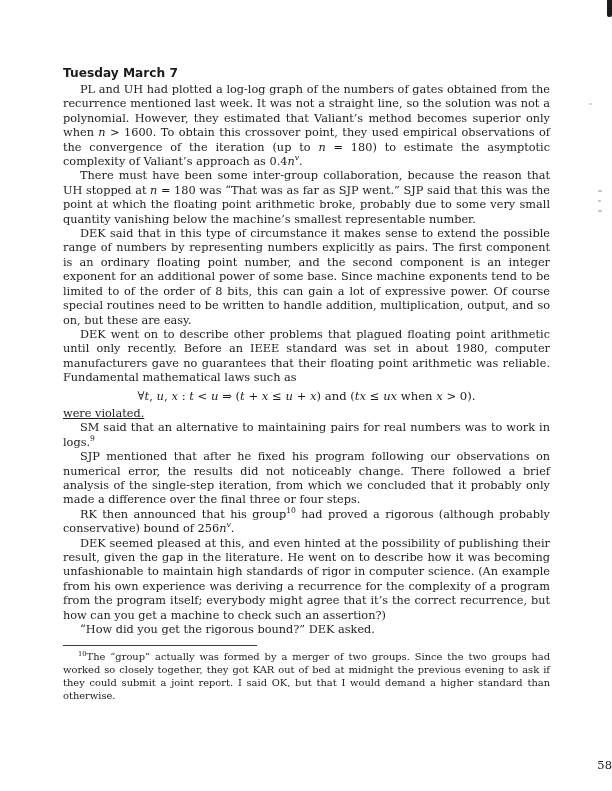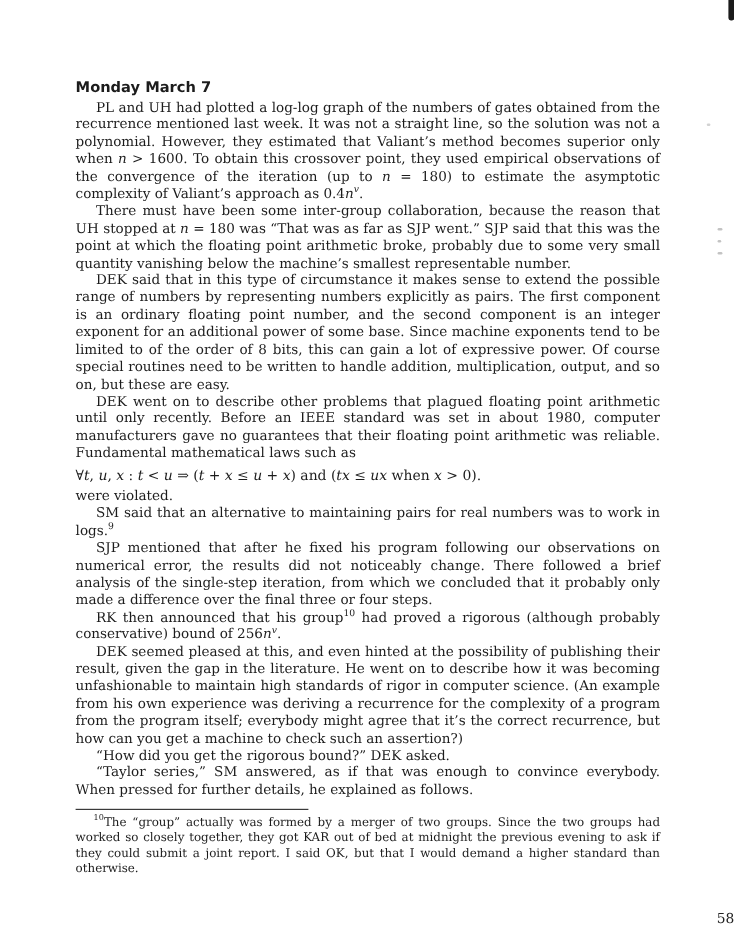--- a/index.html
+++ b/index.html
@@ -31,23 +31,25 @@
     margin: 0 0 2px 0;
     text-align: left;
   }
   p.par {
     margin: 0;
     text-indent: 17px;
   }
   p.noindent {
     margin: 0;
     text-indent: 0;
+    text-decoration: underline;
   }
   .formula {
     margin: 3px 0 4px 0;
+    text-align: center;
     text-indent: 0;
     font-size: 11.6px;
   }
   i { font-style: italic; }
   sup {
     font-size: 0.68em;
     vertical-align: super;
     line-height: 0;
   }
   .footnote-block {
@@ -93,36 +95,35 @@
 
 <div class="page">
 
   <div class="artifact-corner"></div>
   <div class="speck s1"></div>
   <div class="speck s2"></div>
   <div class="speck s3"></div>
   <div class="speck s4"></div>
 
   <main class="content">
-    <h2 class="heading">Monday March 7</h2>
+    <h2 class="heading">Tuesday March 7</h2>
 
     <p class="par">PL and UH had plotted a log-log graph of the numbers of gates obtained from the recurrence mentioned last week.  It was not a straight line, so the solution was not a polynomial.  However, they estimated that Valiant’s method becomes superior only when <i>n</i> &gt; 1600.  To obtain this crossover point, they used empirical observations of the convergence of the iteration (up to <i>n</i> = 180) to estimate the asymptotic complexity of Valiant’s approach as 0.4<i>n</i><sup><i>v</i></sup>.</p>
     <p class="par">There must have been some inter-group collaboration, because the reason that UH stopped at <i>n</i> = 180 was “That was as far as SJP went.”  SJP said that this was the point at which the floating point arithmetic broke, probably due to some very small quantity vanishing below the machine’s smallest representable number.</p>
     <p class="par">DEK said that in this type of circumstance it makes sense to extend the possible range of numbers by representing numbers explicitly as pairs.  The first component is an ordinary floating point number, and the second component is an integer exponent for an additional power of some base.  Since machine exponents tend to be limited to of the order of 8 bits, this can gain a lot of expressive power.  Of course special routines need to be written to handle addition, multiplication, output, and so on, but these are easy.</p>
     <p class="par">DEK went on to describe other problems that plagued floating point arithmetic until only recently.  Before an IEEE standard was set in about 1980, computer manufacturers gave no guarantees that their floating point arithmetic was reliable.  Fundamental mathematical laws such as</p>
 
     <div class="formula">∀<i>t</i>, <i>u</i>, <i>x</i> :   <i>t</i> &lt; <i>u</i> ⇒ (<i>t</i> + <i>x</i> ≤ <i>u</i> + <i>x</i>) and (<i>tx</i> ≤ <i>ux</i> when <i>x</i> &gt; 0).</div>
 
     <p class="noindent">were violated.</p>
     <p class="par">SM said that an alternative to maintaining pairs for real numbers was to work in logs.<sup>9</sup></p>
     <p class="par">SJP mentioned that after he fixed his program following our observations on numerical error, the results did not noticeably change.  There followed a brief analysis of the single-step iteration, from which we concluded that it probably only made a difference over the final three or four steps.</p>
     <p class="par">RK then announced that his group<sup>10</sup> had proved a rigorous (although probably conservative) bound of 256<i>n</i><sup><i>v</i></sup>.</p>
     <p class="par">DEK seemed pleased at this, and even hinted at the possibility of publishing their result, given the gap in the literature.  He went on to describe how it was becoming unfashionable to maintain high standards of rigor in computer science.  (An example from his own experience was deriving a recurrence for the complexity of a program from the program itself; everybody might agree that it’s the correct recurrence, but how can you get a machine to check such an assertion?)</p>
     <p class="par">“How did you get the rigorous bound?”  DEK asked.</p>
-    <p class="par">“Taylor series,” SM answered, as if that was enough to convince everybody.  When pressed for further details, he explained as follows.</p>
 
     <div class="footnote-block">
       <hr class="footnote-rule">
       <p class="footnote"><sup>10</sup>The “group” actually was formed by a merger of two groups.  Since the two groups had worked so closely together, they got KAR out of bed at midnight the previous evening to ask if they could submit a joint report.  I said OK, but that I would demand a higher standard than otherwise.</p>
     </div>
   </main>
 
   <div class="page-number">58</div>
 
 </div>

